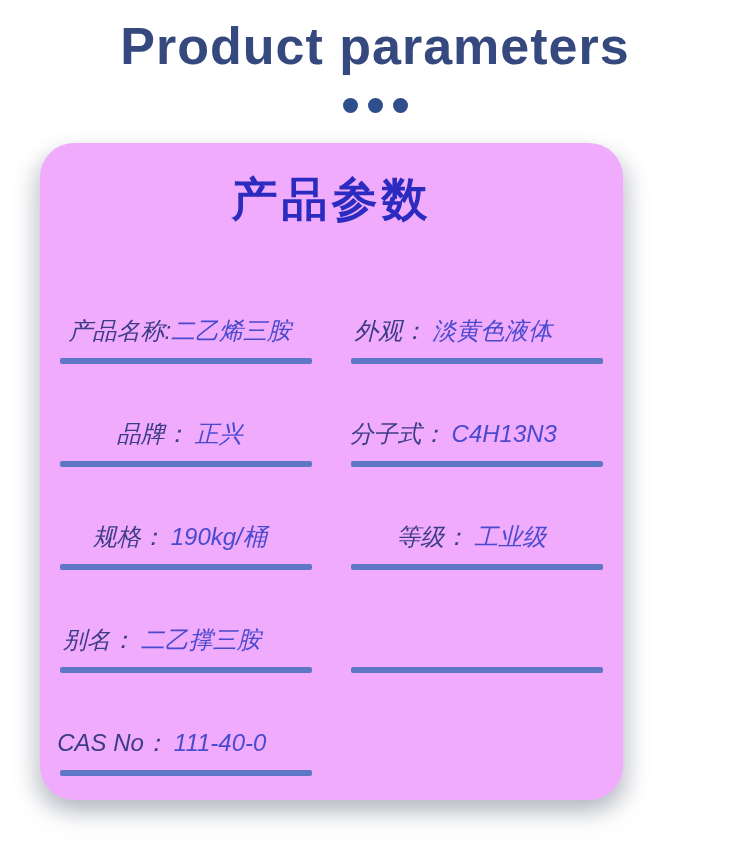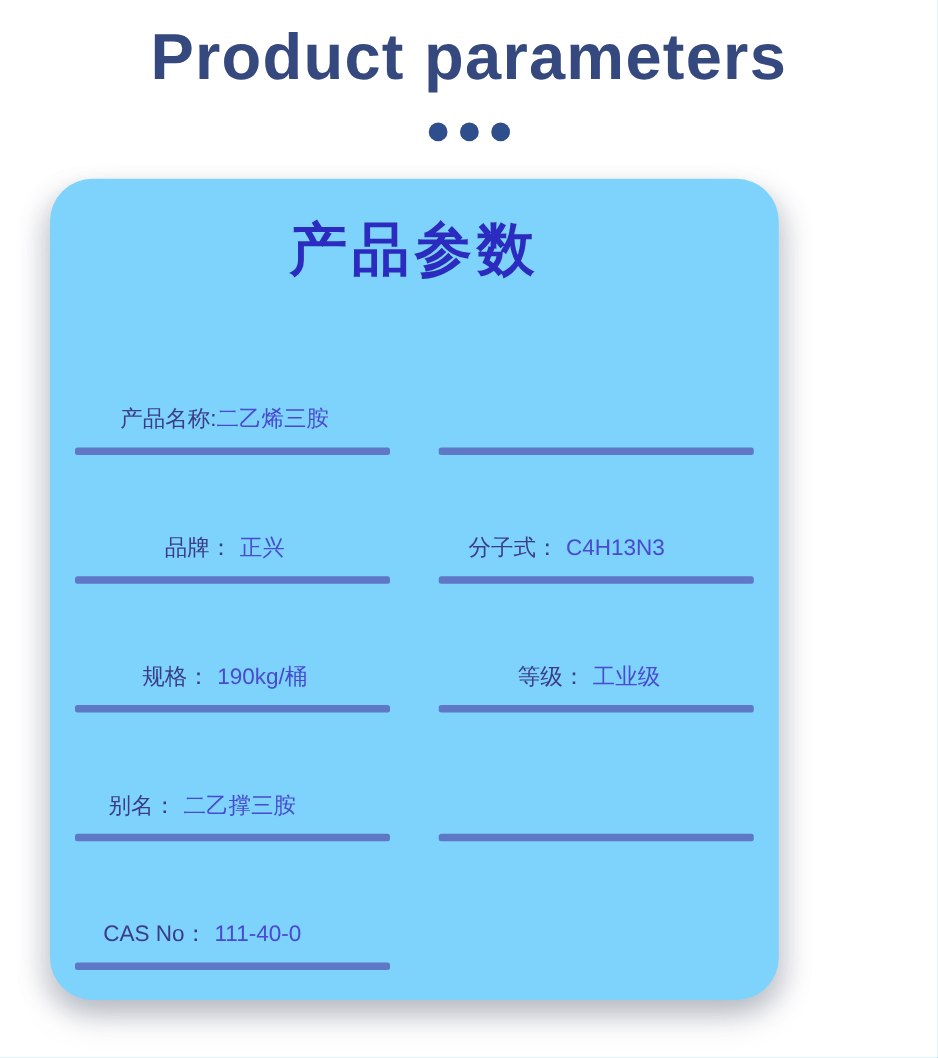--- a/index.html
+++ b/index.html
@@ -26,21 +26,21 @@
   }
   .dot {
     width: 15px; height: 15px;
     border-radius: 50%;
     background: #2f4e8c;
   }
   .card {
     position: absolute;
     left: 40px; top: 143px;
     width: 583px; height: 657px;
-    background: #7dd3fc;
+    background: #f0abfc;
     border-radius: 34px;
     box-shadow: 0 14px 24px rgba(125,135,150,0.35), -10px 8px 18px rgba(125,135,150,0.18), 10px 8px 18px rgba(125,135,150,0.18);
   }
   .card-title {
     padding-top: 26px;
     text-align: center;
     font-size: 46px;
     font-weight: 700;
     letter-spacing: 4px;
     color: #2b2bc0;
@@ -52,23 +52,24 @@
     justify-items: center;
   }
   .field {
     height: 103px;
     display: flex;
     flex-direction: column;
     align-items: center;
     justify-content: flex-end;
   }
   .field-text {
-    font-size: 18px;
+    font-size: 24px;
     white-space: nowrap;
     position: relative;
+    font-style: italic;
   }
   .col-l .field-text { left: -6px; }
   .col-r .field-text { left: -24px; }
   .lbl { color: #3c3c86; font-weight: 500; }
   .val { color: #4a4ace; margin-left: 6px; }
   .tight .val { margin-left: 0; }
   .underline {
     width: 252px; height: 6px;
     margin-top: 11px;
     border-radius: 2px;
@@ -90,20 +91,21 @@
   <h2 class="card-title">产品参数</h2>
 
   <div class="grid">
 
     <div class="field col-l tight">
       <div class="field-text"><span class="lbl">产品名称:</span><span class="val">二乙烯三胺</span></div>
       <div class="underline"></div>
     </div>
 
     <div class="field col-r">
+      <div class="field-text"><span class="lbl">外观：</span><span class="val">淡黄色液体</span></div>
       <div class="underline"></div>
     </div>
 
     <div class="field col-l">
       <div class="field-text"><span class="lbl">品牌：</span><span class="val">正兴</span></div>
       <div class="underline"></div>
     </div>
 
     <div class="field col-r">
       <div class="field-text"><span class="lbl">分子式：</span><span class="val">C4H13N3</span></div>

